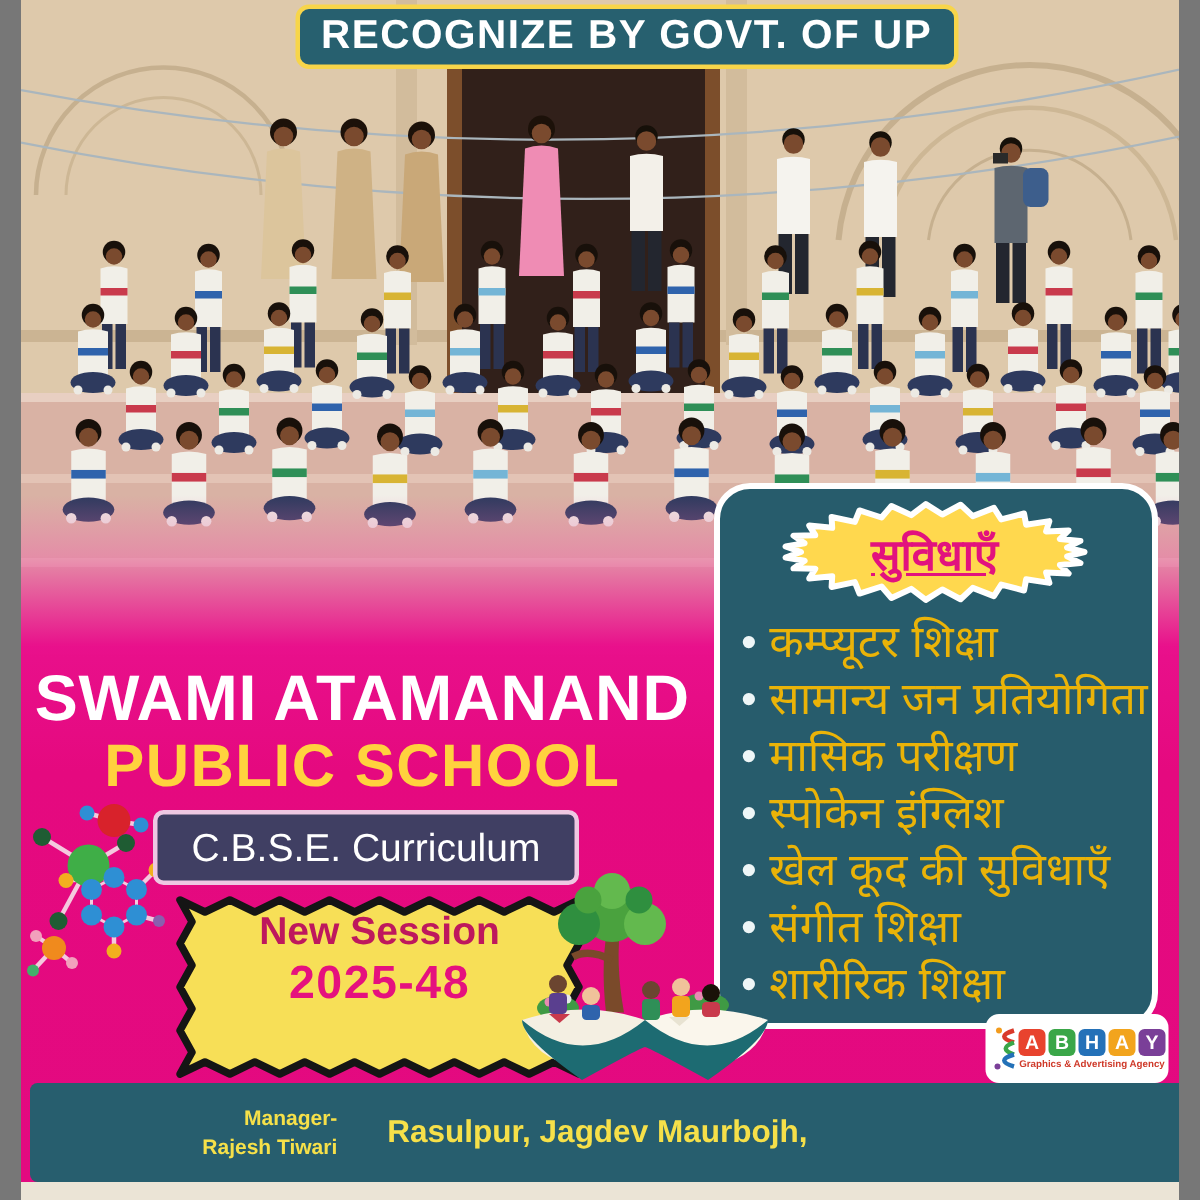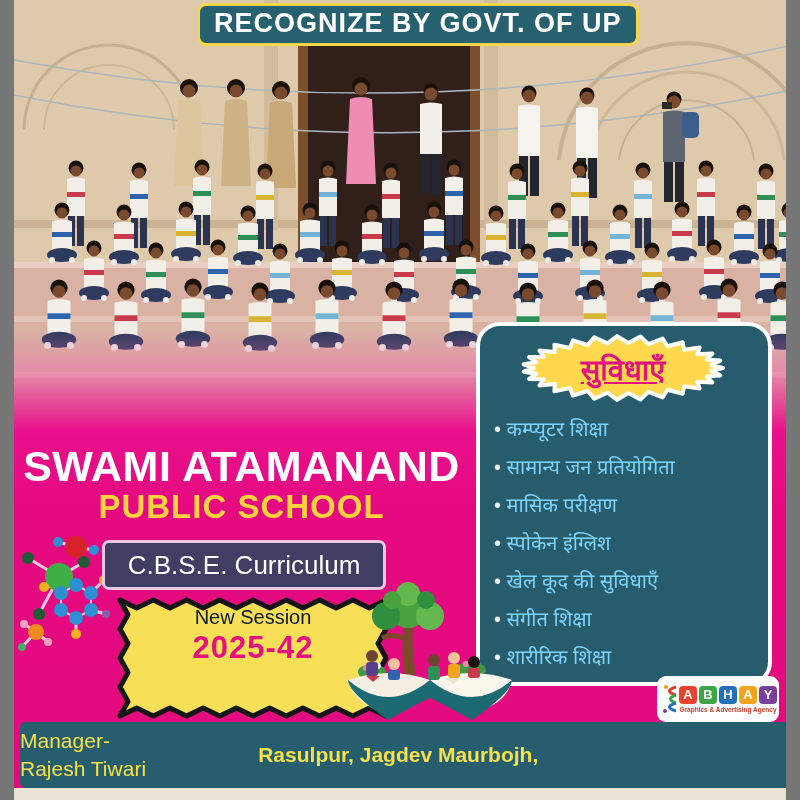--- a/index.html
+++ b/index.html
@@ -16,44 +16,44 @@
                rgba(233,9,138,.96) 22%,#e5097f 40%,#e30a80 100%);}
 
   
   #top-banner{position:absolute;left:183px;top:3px;z-index:5;background:#27606f;
     border:3px solid #f7d54a;border-radius:9px;padding:2px 14px 4px;}
   #top-banner span{color:#fff;font-size:27px;font-weight:600;letter-spacing:1px;white-space:nowrap;}
 
   
   #school-name{position:absolute;left:0;top:428px;width:455px;text-align:center;z-index:4;line-height:1.06;margin-top:16px;}
   #school-line1{color:#ffffff;font-size:43px;font-weight:900;letter-spacing:.5px;}
-  #school-line2{color:#ffd23e;font-size:33px;font-weight:900;letter-spacing:1px;}
+  #school-line2{color:#ffd23e;font-size:40px;font-weight:900;letter-spacing:1px;}
 
   
   #cbse-chip{position:absolute;left:88px;top:540px;width:284px;height:50px;z-index:4;
     background:#403f63;border:3px solid #eec7e2;border-radius:7px;
     display:flex;align-items:center;justify-content:center;}
   #cbse-chip span{color:#fff;font-size:26px;font-weight:500;}
 
   
   #burst{position:absolute;left:101px;top:595px;width:276px;height:126px;z-index:4;}
   #burst svg{position:absolute;left:0;top:0;}
   #burst .burst-text{position:absolute;left:0;top:10px;width:100%;text-align:center;line-height:1.2;}
-  .burst-l{color:#0f172a;font-size:20px;font-weight:400;}
+  .burst-l{color:#be185d;font-size:26px;font-weight:700;}
   .burst-year{color:#e5117e;font-size:31px;font-weight:800;letter-spacing:1px;}
 
   
   #facilities{position:absolute;left:462px;top:322px;width:296px;height:364px;z-index:4;
     background:#275c6c;border:4px solid #fff;border-radius:24px;}
   #facilities-badge{position:absolute;left:38px;top:6px;width:210px;height:72px;}
   #facilities-badge svg{position:absolute;left:0;top:0;}
   #facilities-badge span{position:absolute;left:0;top:17px;width:100%;text-align:center;
     color:#e2127e;font-size:29px;font-weight:700;text-decoration:underline;}
   #facility-list{position:absolute;left:14px;top:84px;margin:0;padding:0;list-style:none;}
-  #facility-list li{color:#7dd3fc;font-size:20px;line-height:38px;white-space:nowrap;}
+  #facility-list li{color:#eab308;font-size:30px;line-height:38px;white-space:nowrap;}
   #facility-list li::before{content:"• ";color:#eef6f7;}
 
   
   #molecules{position:absolute;left:0;top:522px;z-index:3;}
   #treebook{position:absolute;left:328px;top:580px;z-index:6;}
 
   
   #agency{position:absolute;right:7px;top:676px;width:122px;height:46px;z-index:7;background:#fff;
     border-radius:9px;padding:3px 4px;display:flex;align-items:center;gap:2px;}
   #agency .rays{flex:0 0 16px;}
@@ -61,21 +61,21 @@
   #agency .tiles{display:flex;gap:2px;justify-content:center;}
   #agency .tile{width:18px;height:18px;border-radius:4px;color:#fff;font-size:13px;font-weight:800;
     display:flex;align-items:center;justify-content:center;}
   .t0{background:#e8432e;} .t1{background:#3aa648;} .t2{background:#2471b8;}
   .t3{background:#f2a41d;} .t4{background:#7a3f98;}
   #agency .tagline{margin-top:2px;color:#cf3a2a;font-size:6.5px;font-weight:700;text-align:center;white-space:nowrap;}
 
   
   #footer{position:absolute;left:6px;top:722px;width:788px;height:66px;z-index:6;background:#275e6e;
     border-radius:5px;display:flex;align-items:center;color:#f6e049;}
-  #footer .f-left{width:26%;text-align:left;font-size:21px;font-weight:400;line-height:1.35;}
+  #footer .f-left{width:26%;text-align:right;font-size:14px;font-weight:700;line-height:1.35;}
   #footer .f-center{width:44%;text-align:center;font-size:21px;font-weight:600;line-height:1.35;}
   #footer .f-right{width:30%;text-align:center;font-size:25px;font-weight:600;letter-spacing:2px;}
 
   #bottom-strip{position:absolute;left:0;top:788px;width:800px;height:12px;background:#ebe4d6;z-index:5;}
 </style>
 </head>
 <body>
 
 <div id="canvas">
 
@@ -259,21 +259,21 @@
   <div id="cbse-chip">
     <span>C.B.S.E. Curriculum</span>
   </div>
 
   <div id="burst">
     <svg width="276" height="126" viewBox="0 0 276 126" aria-hidden="true">
       <polygon id="burst-poly" fill="#f7df57" stroke="#151515" stroke-width="5" stroke-linejoin="round" points="5,5 21.625,13 38.25,5 54.875,13 71.5,5 88.125,13 104.75,5 121.375,13 138,5 154.625,13 171.25,5 187.875,13 204.5,5 221.125,13 237.75,5 254.375,13 271,5 263,19.5 271,34 263,48.5 271,63 263,77.5 271,92 263,106.5 271,121 254.375,113 237.75,121 221.125,113 204.5,121 187.875,113 171.25,121 154.625,113 138,121 121.375,113 104.75,121 88.125,113 71.5,121 54.875,113 38.25,121 21.625,113 5,121 13,106.5 5,92 13,77.5 5,63 13,48.5 5,34 13,19.5"></polygon>
     </svg>
     <div class="burst-text">
       <div class="burst-l">New Session</div>
-      <div class="burst-year">2025-42</div>
+      <div class="burst-year">2025-48</div>
     </div>
   </div>
 
   <svg id="treebook" width="180" height="145" viewBox="0 0 180 145" aria-hidden="true">
     <path d="M62 95 Q58 60 64 34 L72 34 Q68 62 74 95 Z" fill="#7a4a2a"></path>
     <path d="M66 60 Q50 52 40 58" stroke="#7a4a2a" stroke-width="5" fill="none"></path>
     <circle cx="66" cy="28" r="20" fill="#4aa23e"></circle>
       <circle cx="44" cy="36" r="14" fill="#2f8f3f"></circle>
     <circle cx="88" cy="36" r="14" fill="#63b94e"></circle>
       <circle cx="66" cy="14" r="12" fill="#63b94e"></circle>

